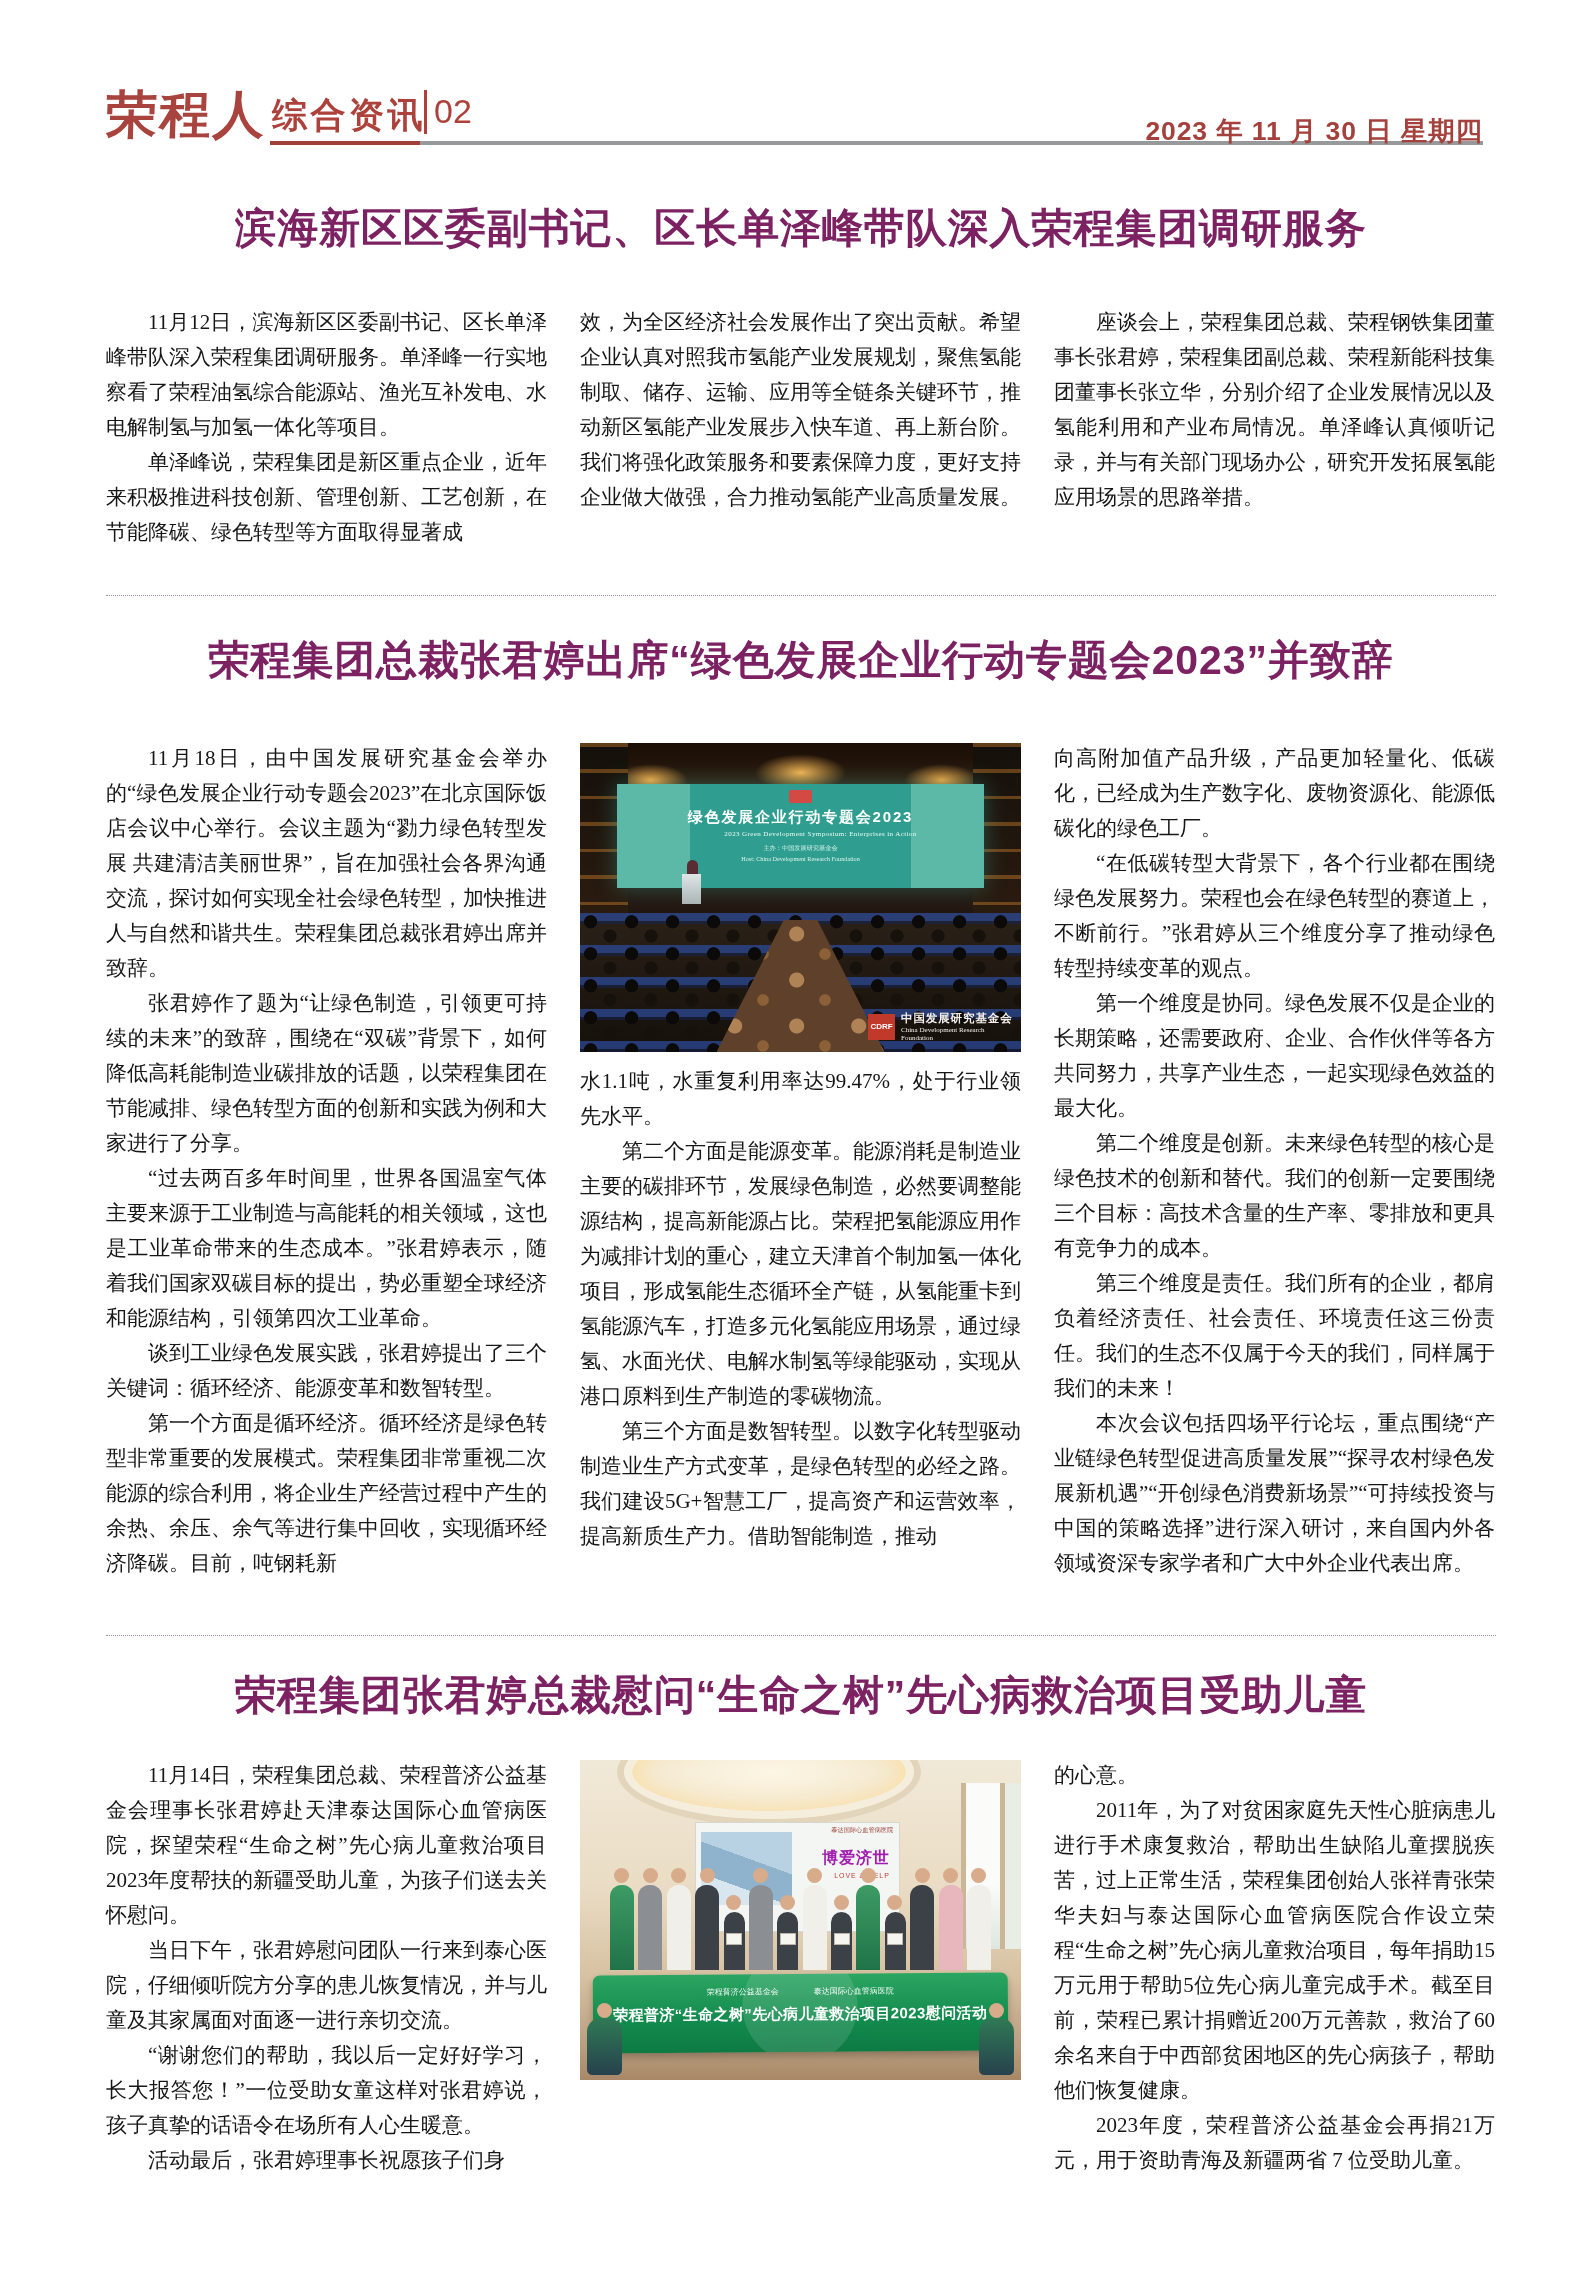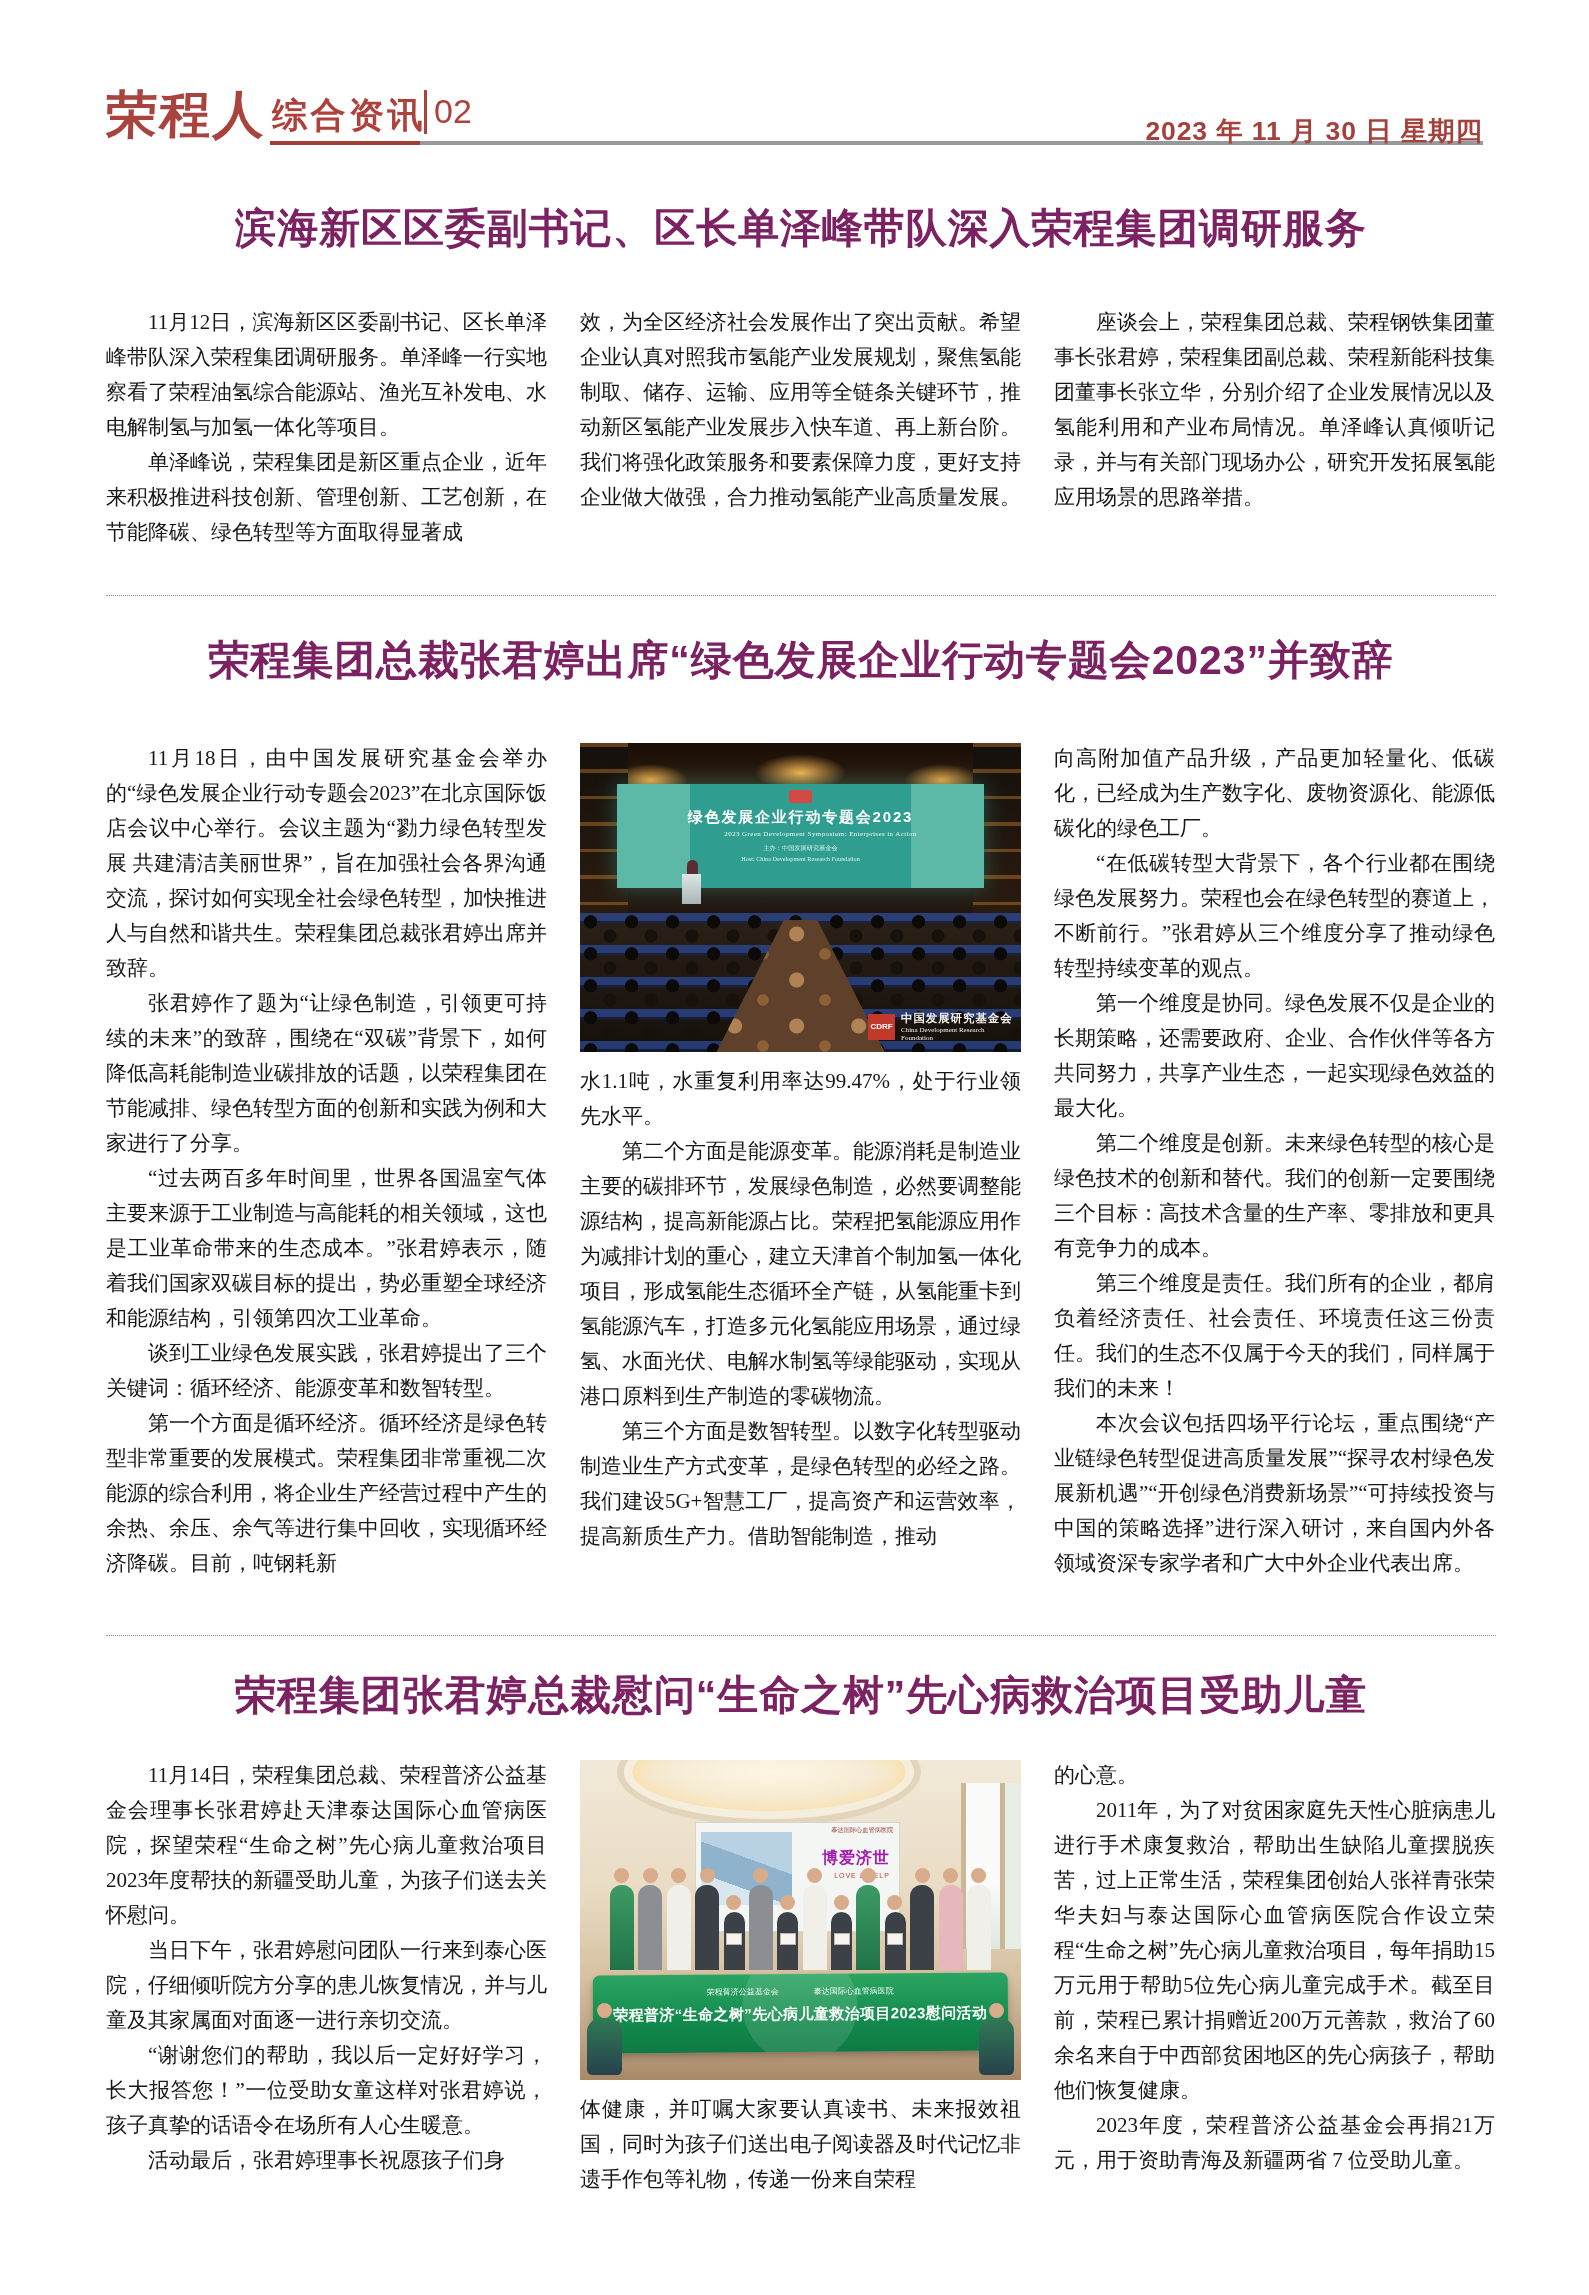--- a/index.html
+++ b/index.html
@@ -250,21 +250,20 @@
             <div class="p2-banner-logos">
               <span>荣程普济公益基金会</span>
               <span>泰达国际心血管病医院</span>
             </div>
             <div class="p2-banner-text">荣程普济“生命之树”先心病儿童救治项目2023慰问活动</div>
           </div>
           <div class="p2-kneel left"></div>
           <div class="p2-kneel right"></div>
         </div>
 
-        <p>体健康，并叮嘱大家要认真读书、未来报效祖国，同时为孩子们送出电子阅读器及时代记忆非遗手作包等礼物，传递一份来自荣程</p>
       </div>
       <div class="col">
         <p>的心意。</p>
         <p class="indent">2011年，为了对贫困家庭先天性心脏病患儿进行手术康复救治，帮助出生缺陷儿童摆脱疾苦，过上正常生活，荣程集团创始人张祥青张荣华夫妇与泰达国际心血管病医院合作设立荣程“生命之树”先心病儿童救治项目，每年捐助15万元用于帮助5位先心病儿童完成手术。截至目前，荣程已累计捐赠近200万元善款，救治了60余名来自于中西部贫困地区的先心病孩子，帮助他们恢复健康。</p>
         <p class="indent">2023年度，荣程普济公益基金会再捐21万元，用于资助青海及新疆两省 7 位受助儿童。</p>
       </div>
     </div>
   </section>
 
 </div>

